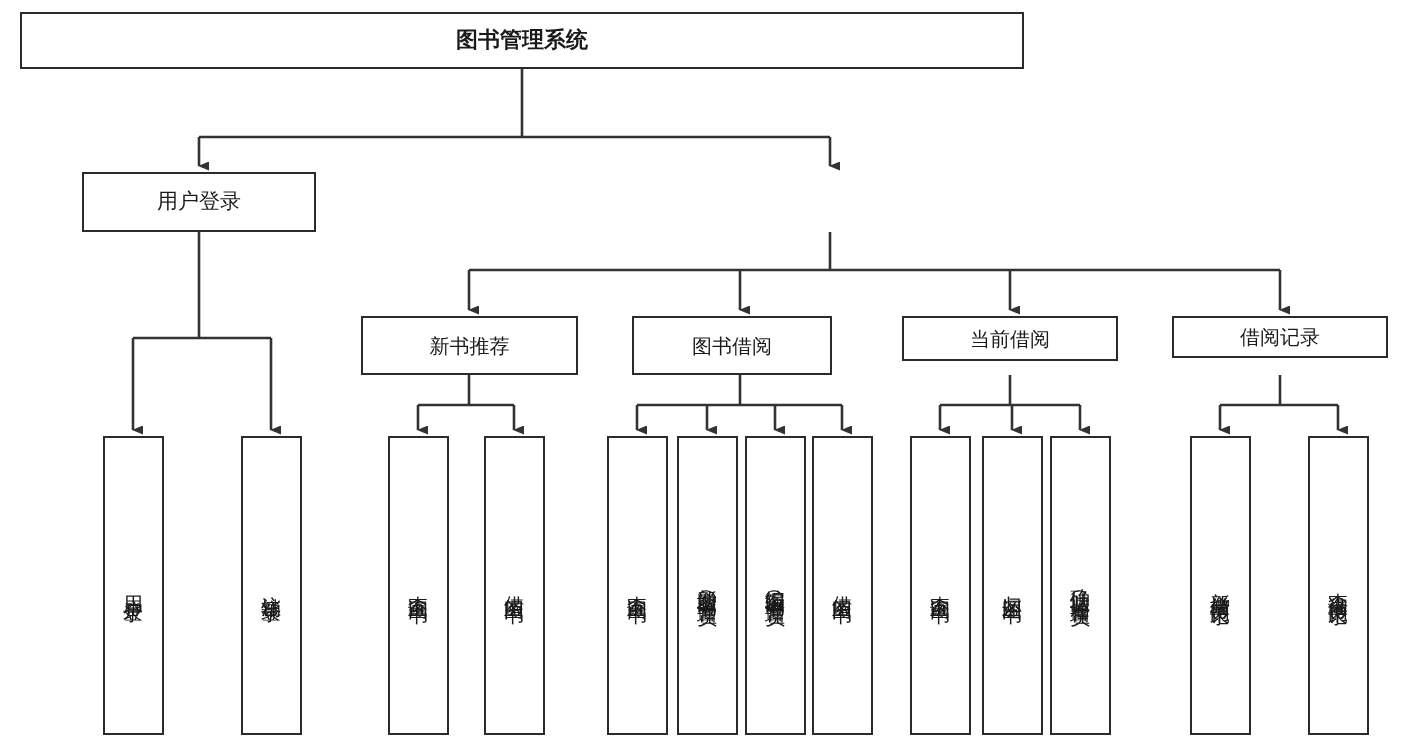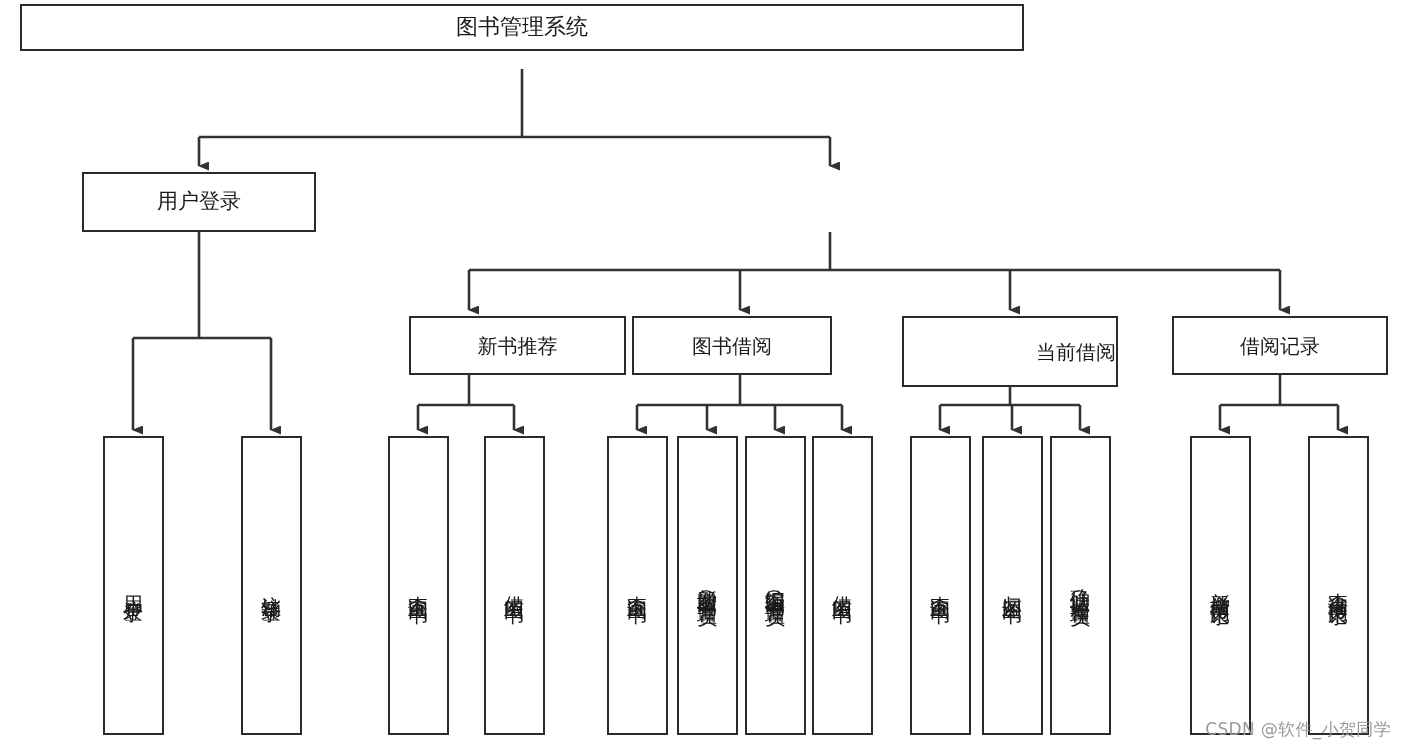--- a/index.html
+++ b/index.html
@@ -134,38 +134,38 @@
     </g>
 
     <g stroke="#333333" stroke-width="2.6" fill="none">
       <path d="M 1280,375 L 1280,405"></path>
       <path d="M 1220,405 L 1338,405"></path>
       <path d="M 1220,405 L 1220,430" marker-end="url(#arrowhead)"></path>
       <path d="M 1338,405 L 1338,430" marker-end="url(#arrowhead)"></path>
     </g>
   </svg>
 
-  <div class="node horizontal node-root" style="left:20px; top:4px; width:1004px; height:47px;">
+  <div class="node horizontal node-root" style="left:20px; top:12px; width:1004px; height:57px;font-weight:bold;">
     <span class="node-label">图书管理系统</span>
   </div>
 
   <div class="node horizontal node-l1" style="left:82px; top:172px; width:234px; height:60px;">
     <span class="node-label">用户登录</span>
   </div>
 
-  <div class="node horizontal node-l2" style="left:361px; top:316px; width:217px; height:59px;margin-left:48px;">
+  <div class="node horizontal node-l2" style="left:361px; top:316px; width:217px; height:59px;">
     <span class="node-label">新书推荐</span>
   </div>
   <div class="node horizontal node-l2" style="left:632px; top:316px; width:200px; height:59px;">
     <span class="node-label">图书借阅</span>
   </div>
-  <div class="node horizontal node-l2" style="left:902px; top:316px; width:216px; height:71px;justify-content:flex-end;">
+  <div class="node horizontal node-l2" style="left:902px; top:316px; width:216px; height:45px;">
     <span class="node-label">当前借阅</span>
   </div>
-  <div class="node horizontal node-l2" style="left:1172px; top:316px; width:216px; height:59px;">
+  <div class="node horizontal node-l2" style="left:1172px; top:316px; width:216px; height:42px;">
     <span class="node-label">借阅记录</span>
   </div>
 
   <div class="node vertical node-leaf" style="left:103px; top:436px; width:61px; height:299px;">
     <span class="node-label">用户登录</span>
   </div>
   <div class="node vertical node-leaf" style="left:241px; top:436px; width:61px; height:299px;">
     <span class="node-label">注销登录</span>
   </div>
   <div class="node vertical node-leaf" style="left:388px; top:436px; width:61px; height:299px;">
@@ -195,15 +195,14 @@
   <div class="node vertical node-leaf" style="left:1050px; top:436px; width:61px; height:299px;">
     <span class="node-label">确认归还（管理员）</span>
   </div>
   <div class="node vertical node-leaf" style="left:1190px; top:436px; width:61px; height:299px;">
     <span class="node-label">新增借阅记录</span>
   </div>
   <div class="node vertical node-leaf" style="left:1308px; top:436px; width:61px; height:299px;">
     <span class="node-label">查询借阅记录</span>
   </div>
 
-  <div class="watermark">CSDN @软件_小贺同学</div>
 
 </div>
 
 </body></html>

